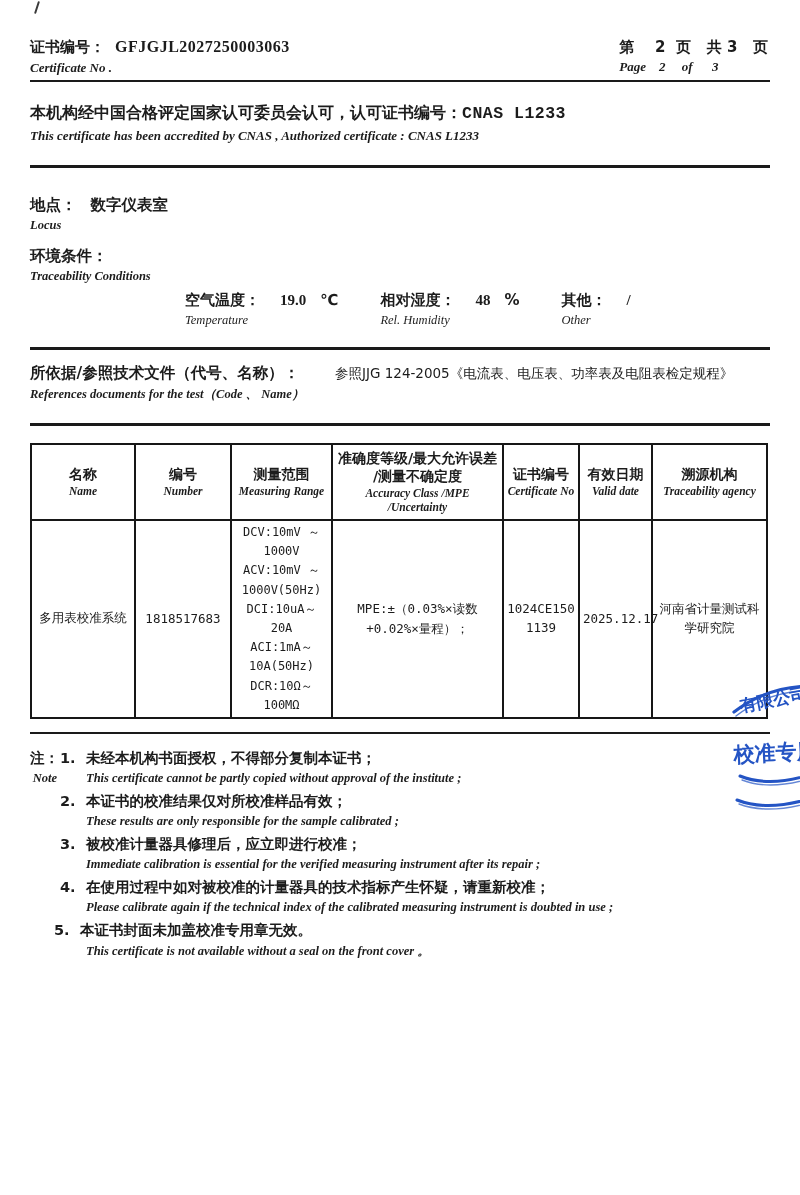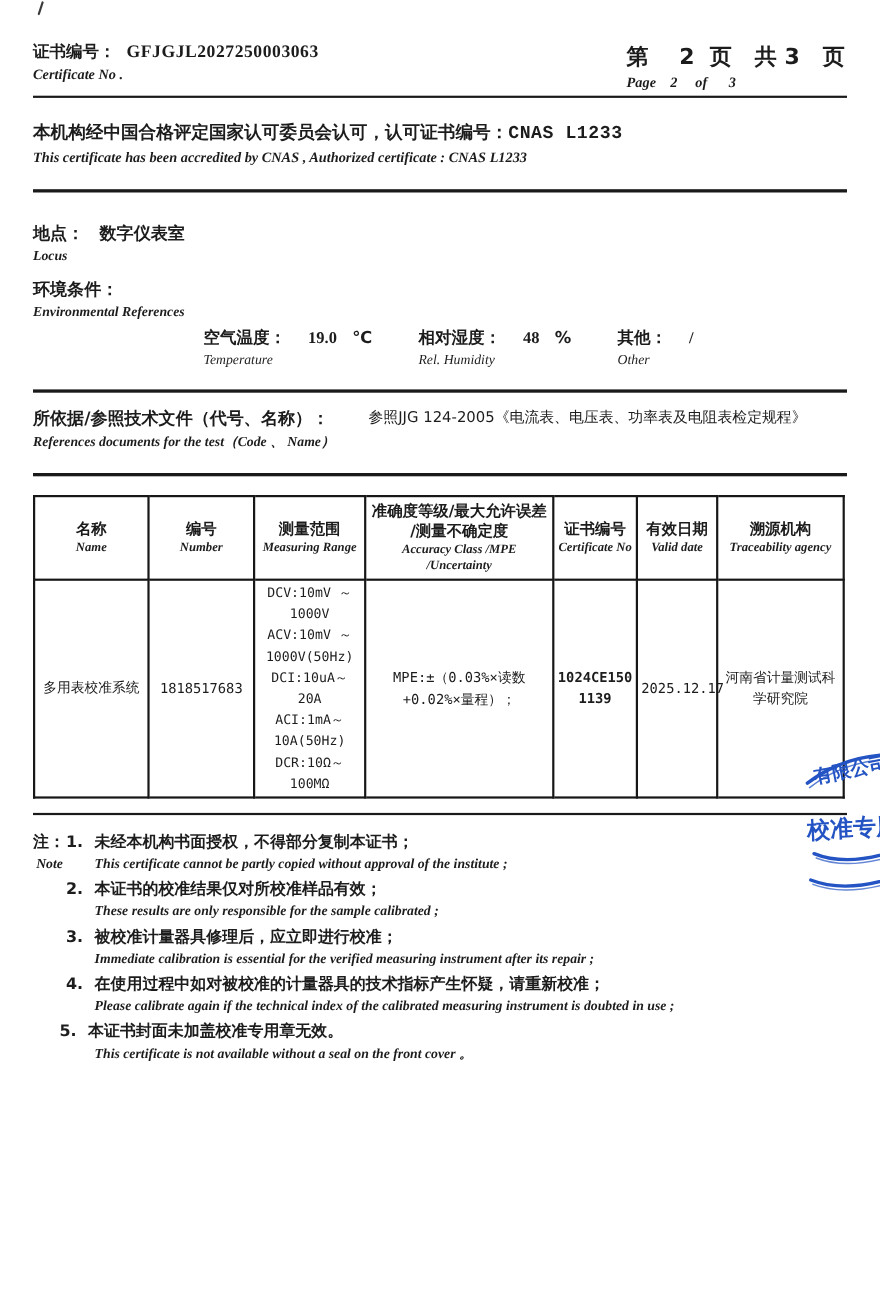--- a/index.html
+++ b/index.html
@@ -25,21 +25,21 @@
   
   .pen-mark { position:absolute; left:36px; top:1px; width:2px; height:13px;
               background:#3a3a3a; transform:rotate(18deg); border-radius:1px; }
 
   
   .hdr { display:flex; justify-content:space-between; padding-top:38px; }
   .hdr-left .l1 { font-size:15px;text-align:right; }
   .hdr-left .cert-val { font-size:16px; margin-left:10px; letter-spacing:.5px; }
   .hdr-left .l2 { font-size:13px; margin-top:3px; }
   .hdr-right { text-align:left; margin-right:2px; }
-  .hdr-right .l1 { font-size:20px; }
+  .hdr-right .l1 { font-size:15px; }
   .hdr-right .l2 { font-size:13px; margin-top:2px; }
 
   
   .accr { margin-top:21px; }
   .accr .l1 { font-size:16px; }
   .accr .l1 .code { font-family:Liberation Mono, monospace; font-size:16.5px; letter-spacing:.5px; }
   .accr .l2 { font-size:13px; margin-top:4px; }
 
   
   .loc { margin-top:27px; }
@@ -66,21 +66,21 @@
 
   
   table.std { border-collapse:collapse; table-layout:fixed; width:736px; margin-top:17px; }
   table.std th, table.std td { border:2px solid #171717; vertical-align:middle; text-align:center; padding:2px 3px; }
   table.std th { height:76px; font-weight:normal; }
   table.std td { height:162px; }
   .th-zh { font-size:14px; font-weight:bold; line-height:1.25; }
   .th-en { font-size:11.5px; margin-top:2px; line-height:1.15; }
   .cell { font-size:12.5px; }
   .cell-range { font-size:12px; line-height:1.6; }
-  .cell-break { word-break:break-all; line-height:1.5;font-weight:bold; }
+  .cell-break { word-break:break-all; line-height:1.5; }
   .cell-agency { font-size:12.5px; line-height:1.5; }
 
   
   .notes { margin-top:15px; }
   .note-row { display:flex; align-items:baseline; }
   .nr-head { width:30px; flex:none; font-size:14.5px; font-weight:bold; }
   .nr-head.en { font-size:12.5px; font-weight:bold; }
   .nr-num  { width:26px; flex:none; font-size:14.5px; font-weight:bold; }
   .nr-txt  { font-size:14.5px; font-weight:bold; }
   .nr-txt.en { font-size:12.5px; }
@@ -125,21 +125,21 @@
 
   <div class="loc">
     <div>
       <span class="label-zh">地点：</span><span class="value">数字仪表室</span>
     </div>
     <div class="label-en en-it">Locus</div>
   </div>
 
   <div class="envc">
     <div class="label-zh">环境条件：</div>
-    <div class="label-en en-it">Environmental References</div>
+    <div class="label-en en-it">Traceability Conditions</div>
     <div class="env-vals">
       <div class="env-group">
         <div class="line">
           <span>空气温度：</span>
           <span class="val">19.0</span>
           <span class="unit">℃</span>
         </div>
         <div class="en en-it">Temperature</div>
       </div>
       <div class="env-group">

